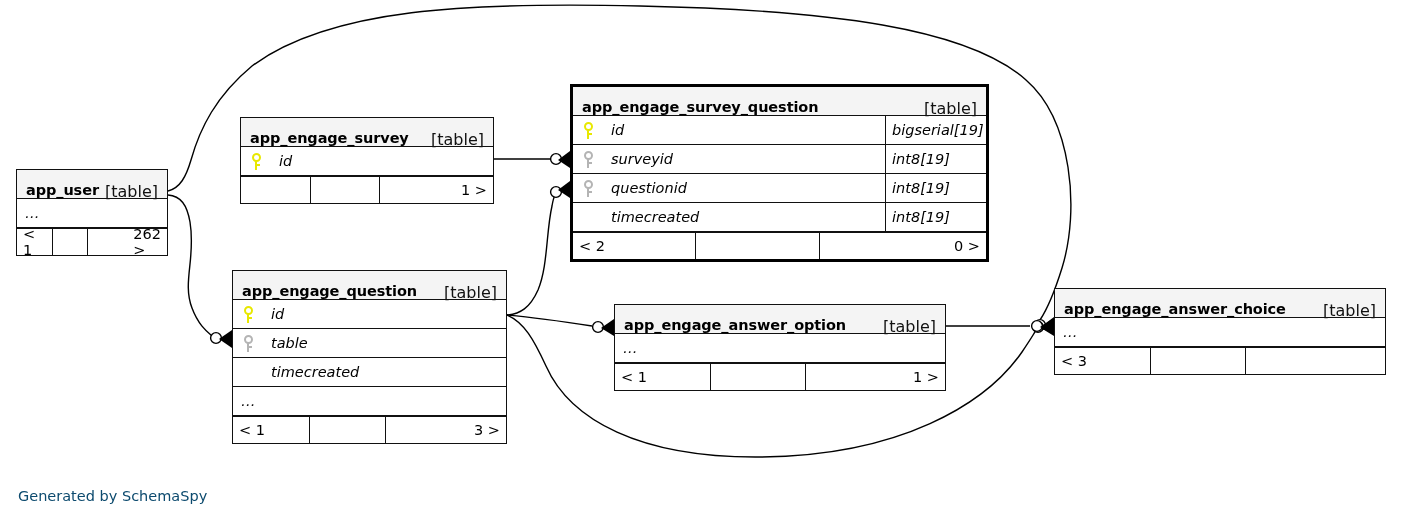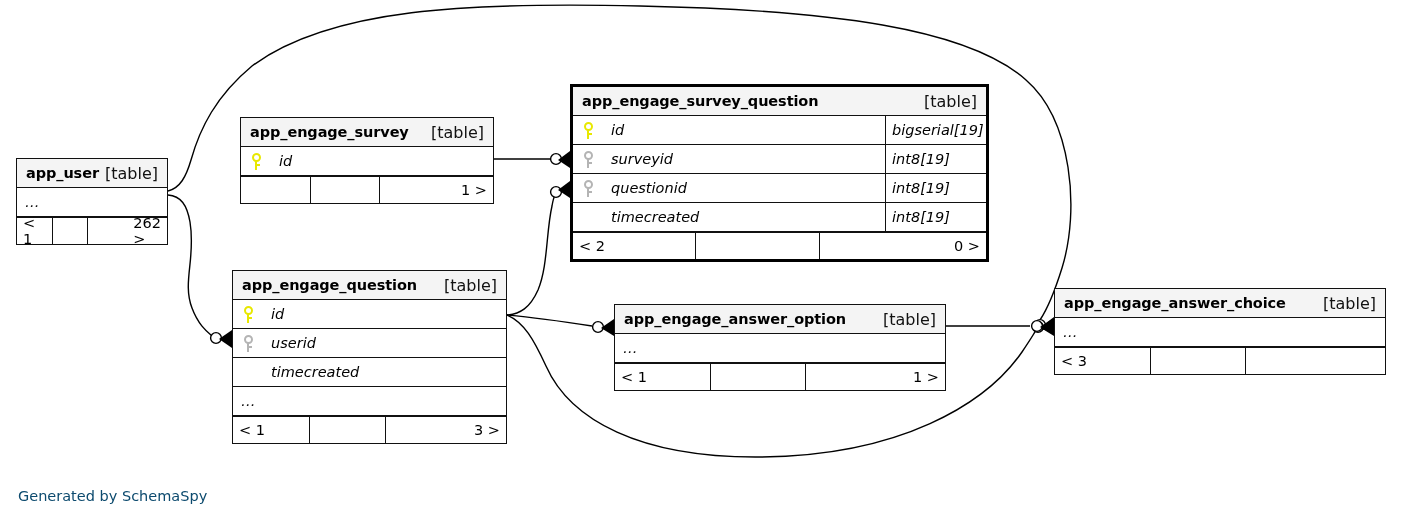--- a/index.html
+++ b/index.html
@@ -17,21 +17,21 @@
   #edges path.link{fill:none;stroke:#000;stroke-width:1.4px;}
   #edges circle.zero{fill:#fff;stroke:#000;stroke-width:1.4px;}
   #edges path.arrow{fill:#000;stroke:none;}
 
   
   .tbl{position:absolute;background:#ffffff;border:1.6px solid #111;box-sizing:border-box;}
   .tbl.focal{border-width:3.2px;border-color:#000;}
 
   .tbl .hdr{
     background:#f4f4f4;border-bottom:1.6px solid #111;
-    height:29px;display:flex;align-items:center;
+    height:29px;display:flex;
     padding:12px 9px;box-sizing:border-box;white-space:nowrap;
   }
   .tbl .hdr .tname{font-weight:bold;font-size:14.5px;letter-spacing:-0.1px;}
   .tbl .hdr .ttype{margin-left:auto;font-size:16px;color:#111;}
 
   .row{
     height:29px;display:flex;align-items:center;box-sizing:border-box;
     border-bottom:1.6px solid #111;font-size:14.5px;white-space:nowrap;font-style:italic;
   }
   .row:last-child{border-bottom:none;}
@@ -115,21 +115,21 @@
     </g>
 
     <g>
       <path class="link" d="M946,326 L1030,326"></path>
       <circle class="zero" cx="1037" cy="326" r="5.4"></circle>
       <path class="arrow" d="M1054,318 L1054,335 L1040,327 Z"></path>
     </g>
   </svg>
 
   <div id="tables-host">
-      <div class="tbl" style="left: 16px; top: 158px; width: 152px;">
+      <div class="tbl" style="left: 16px; top: 169px; width: 152px;">
         <div class="hdr">
           <span class="tname">app_user</span>
           <span class="ttype">[table]</span>
         </div>
         <div class="row ellipsis">…</div>
         <div class="foot">
           <div class="fc">&lt; 1</div>
           <div class="fc"></div>
           <div class="fc r">262 &gt;</div>
         </div>
@@ -220,21 +220,21 @@
           <div class="cname">id</div>
         </div>
         <div class="row">
           <div class="keycell">
             <span class="key fk">
               <span class="ring"></span>
               <span class="stem"></span>
               <span class="tooth"></span>
             </span>
           </div>
-          <div class="cname">userid</div>
+          <div class="cname">table</div>
         </div>
         <div class="row">
           <div class="keycell"></div>
           <div class="cname">timecreated</div>
         </div>
         <div class="row ellipsis">…</div>
         <div class="foot">
           <div class="fc">&lt; 1</div>
           <div class="fc"></div>
           <div class="fc r">3 &gt;</div>

